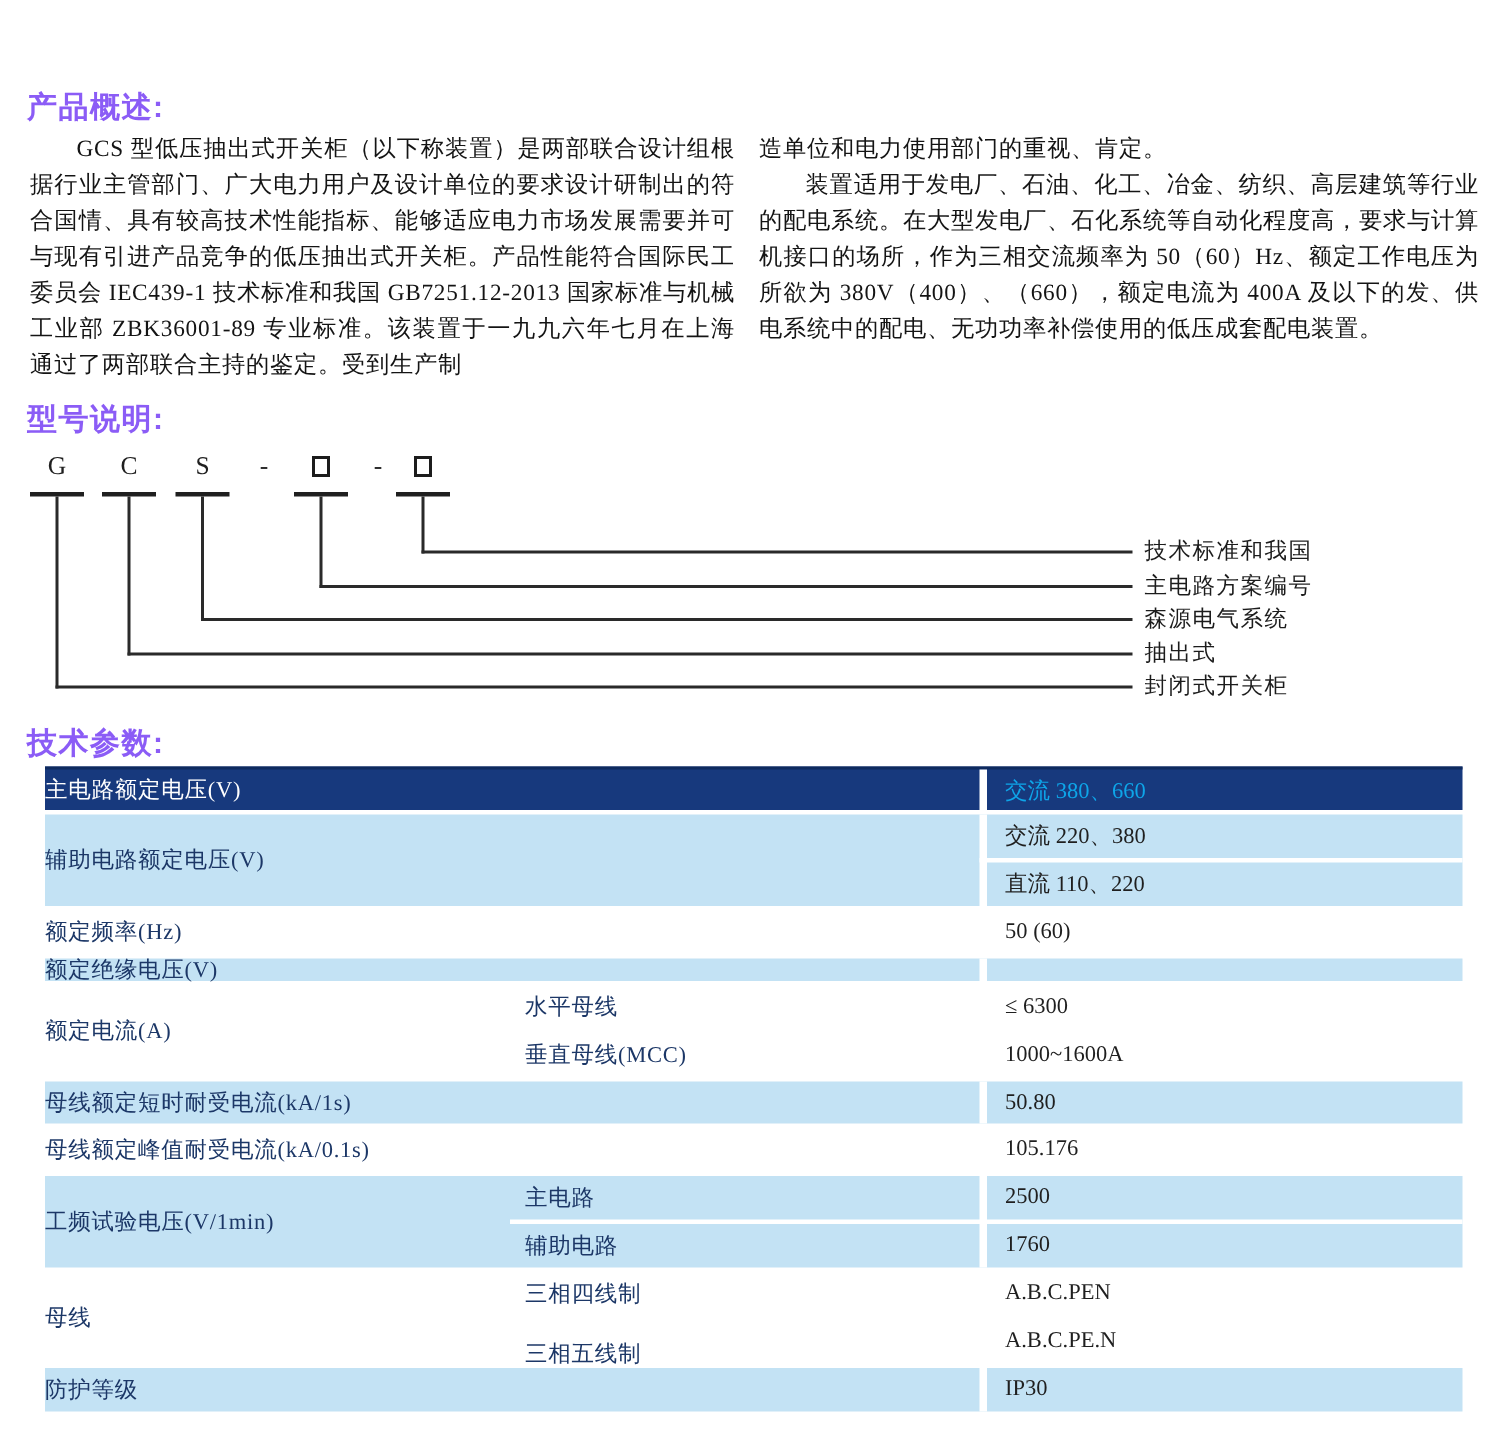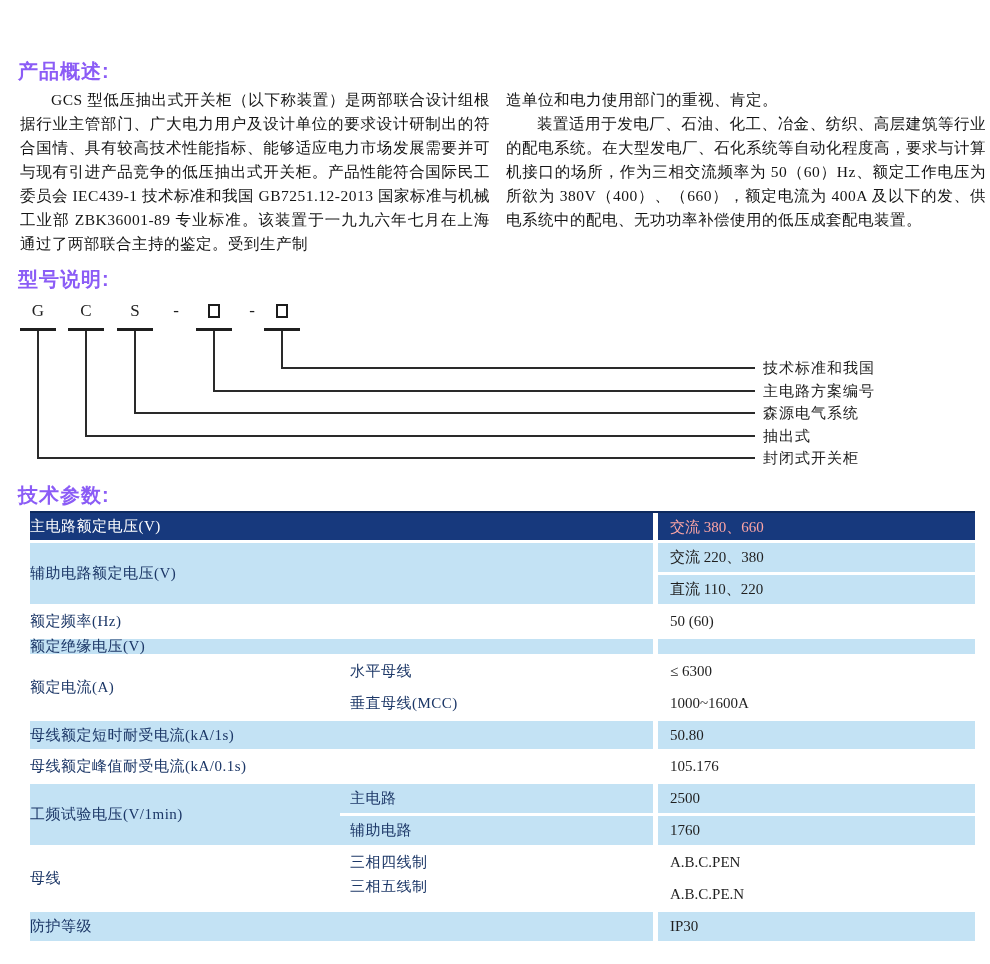--- a/index.html
+++ b/index.html
@@ -43,21 +43,21 @@
   .trow.white { background:#ffffff; }
   .tlabel { position:absolute; left:0; top:0; bottom:0; width:623px; display:flex;
             align-items:center; font-size:15px; color:#1c3767;
             letter-spacing:0.5px; }
   .trow.dark .tlabel { color:#ffffff; }
   .vdiv { position:absolute; left:623px; top:0; bottom:0; width:5px; background:#ffffff; }
   .tsub { position:absolute; left:320px; width:300px; height:29px; display:flex;
           align-items:center; font-size:15px; color:#1c3767; letter-spacing:0.5px; }
   .tval { position:absolute; left:628px; right:0; height:29px; display:flex;
           align-items:center; padding-left:12px; font-size:15px; color:#1f1f1f; }
-  .trow.dark .tval { color:#fca5a5; }
+  .trow.dark .tval { color:#0ea5e9; }
   .hdiv { position:absolute; top:29px; height:3px; right:0; background:#ffffff; }
 </style>
 </head>
 <body>
 
 <div class="page">
 
 
   <div class="sec-head" id="overview-heading">产品概述:</div>
   <div class="overview-cols">
@@ -151,21 +151,21 @@
         <div class="tval" style="top: 0px;">2500</div>
         <div class="tsub" style="top: 32px;">辅助电路</div>
         <div class="tval" style="top: 32px;">1760</div>
         <div class="hdiv" style="left: 310px;"></div>
       </div>
       <div class="trow white" style="height: 61px;">
         <div class="tlabel">母线</div>
         <div class="vdiv"></div>
         <div class="tsub" style="top: 0px;">三相四线制</div>
         <div class="tval" style="top: 0px;">A.B.C.PEN</div>
-        <div class="tsub" style="top: 24px;">三相五线制</div>
+        <div class="tsub" style="top: 40px;">三相五线制</div>
         <div class="tval" style="top: 32px;">A.B.C.PE.N</div>
         <div class="hdiv" style="left: 310px;"></div>
       </div>
       <div class="trow light" style="height: 29px;">
         <div class="tlabel">防护等级</div>
         <div class="vdiv"></div>
         <div class="tval" style="top: 0px;">IP30</div>
       </div>
     </div>
 

